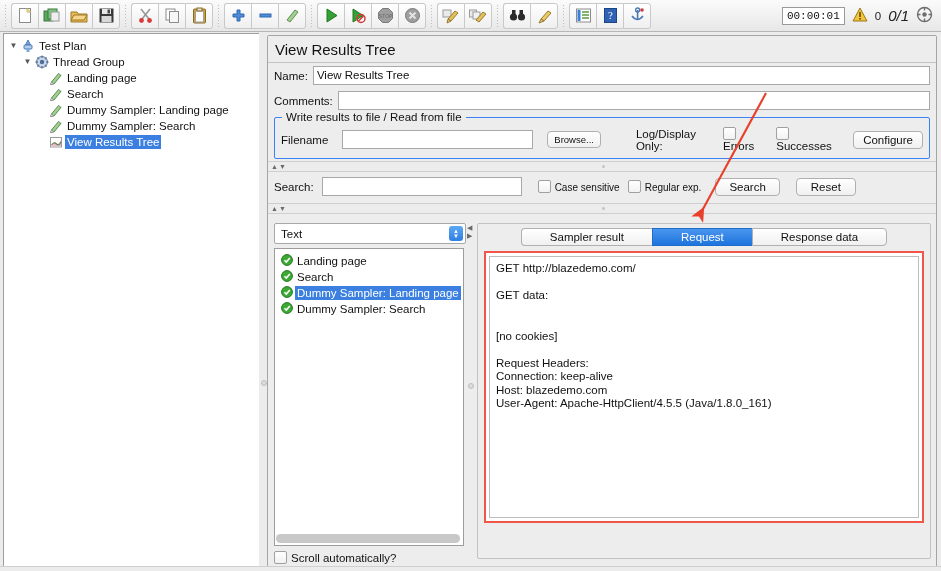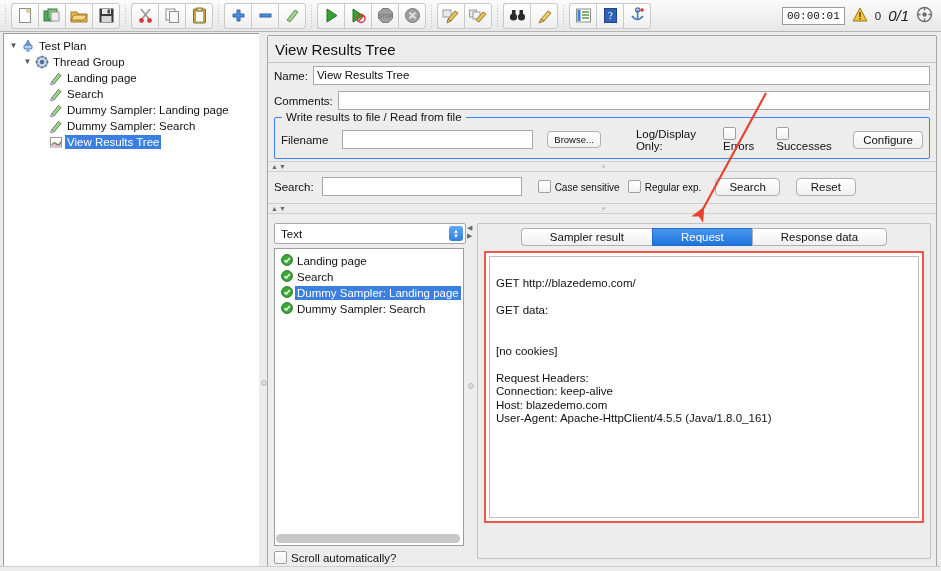--- a/index.html
+++ b/index.html
@@ -168,21 +168,21 @@
   .tab:last-child{border-right:1px solid #b0b0b0;border-top-right-radius:4px;border-bottom-right-radius:4px;}
   .tab.active{background:linear-gradient(#4a95ee,#1e74dd);color:#fff;border-color:#1e6ccc;}
 
   .reqbox{
     margin:0 6px;height:272px;background:#fff;
     border:2px solid #f0574a;box-sizing:border-box;position:relative;
   }
   .reqbox .inner{
     position:absolute;left:3px;top:3px;right:3px;bottom:3px;
     background:#fff;border:1px solid #bdbdbd;
-    padding:20px 6px;overflow:hidden;
+    padding:5px 6px;overflow:hidden;
   }
   .reqtext{
     font-size:11.5px;line-height:13.5px;white-space:pre-wrap;color:#111;
     font-family:"Liberation Sans","DejaVu Sans",sans-serif;
   }
   .rawstrip{display:flex;justify-content:center;padding:7px 0 0 0;margin-top:36px;}
 
   
   .statusbar{
     position:absolute;left:0;bottom:0;width:941px;height:4px;

